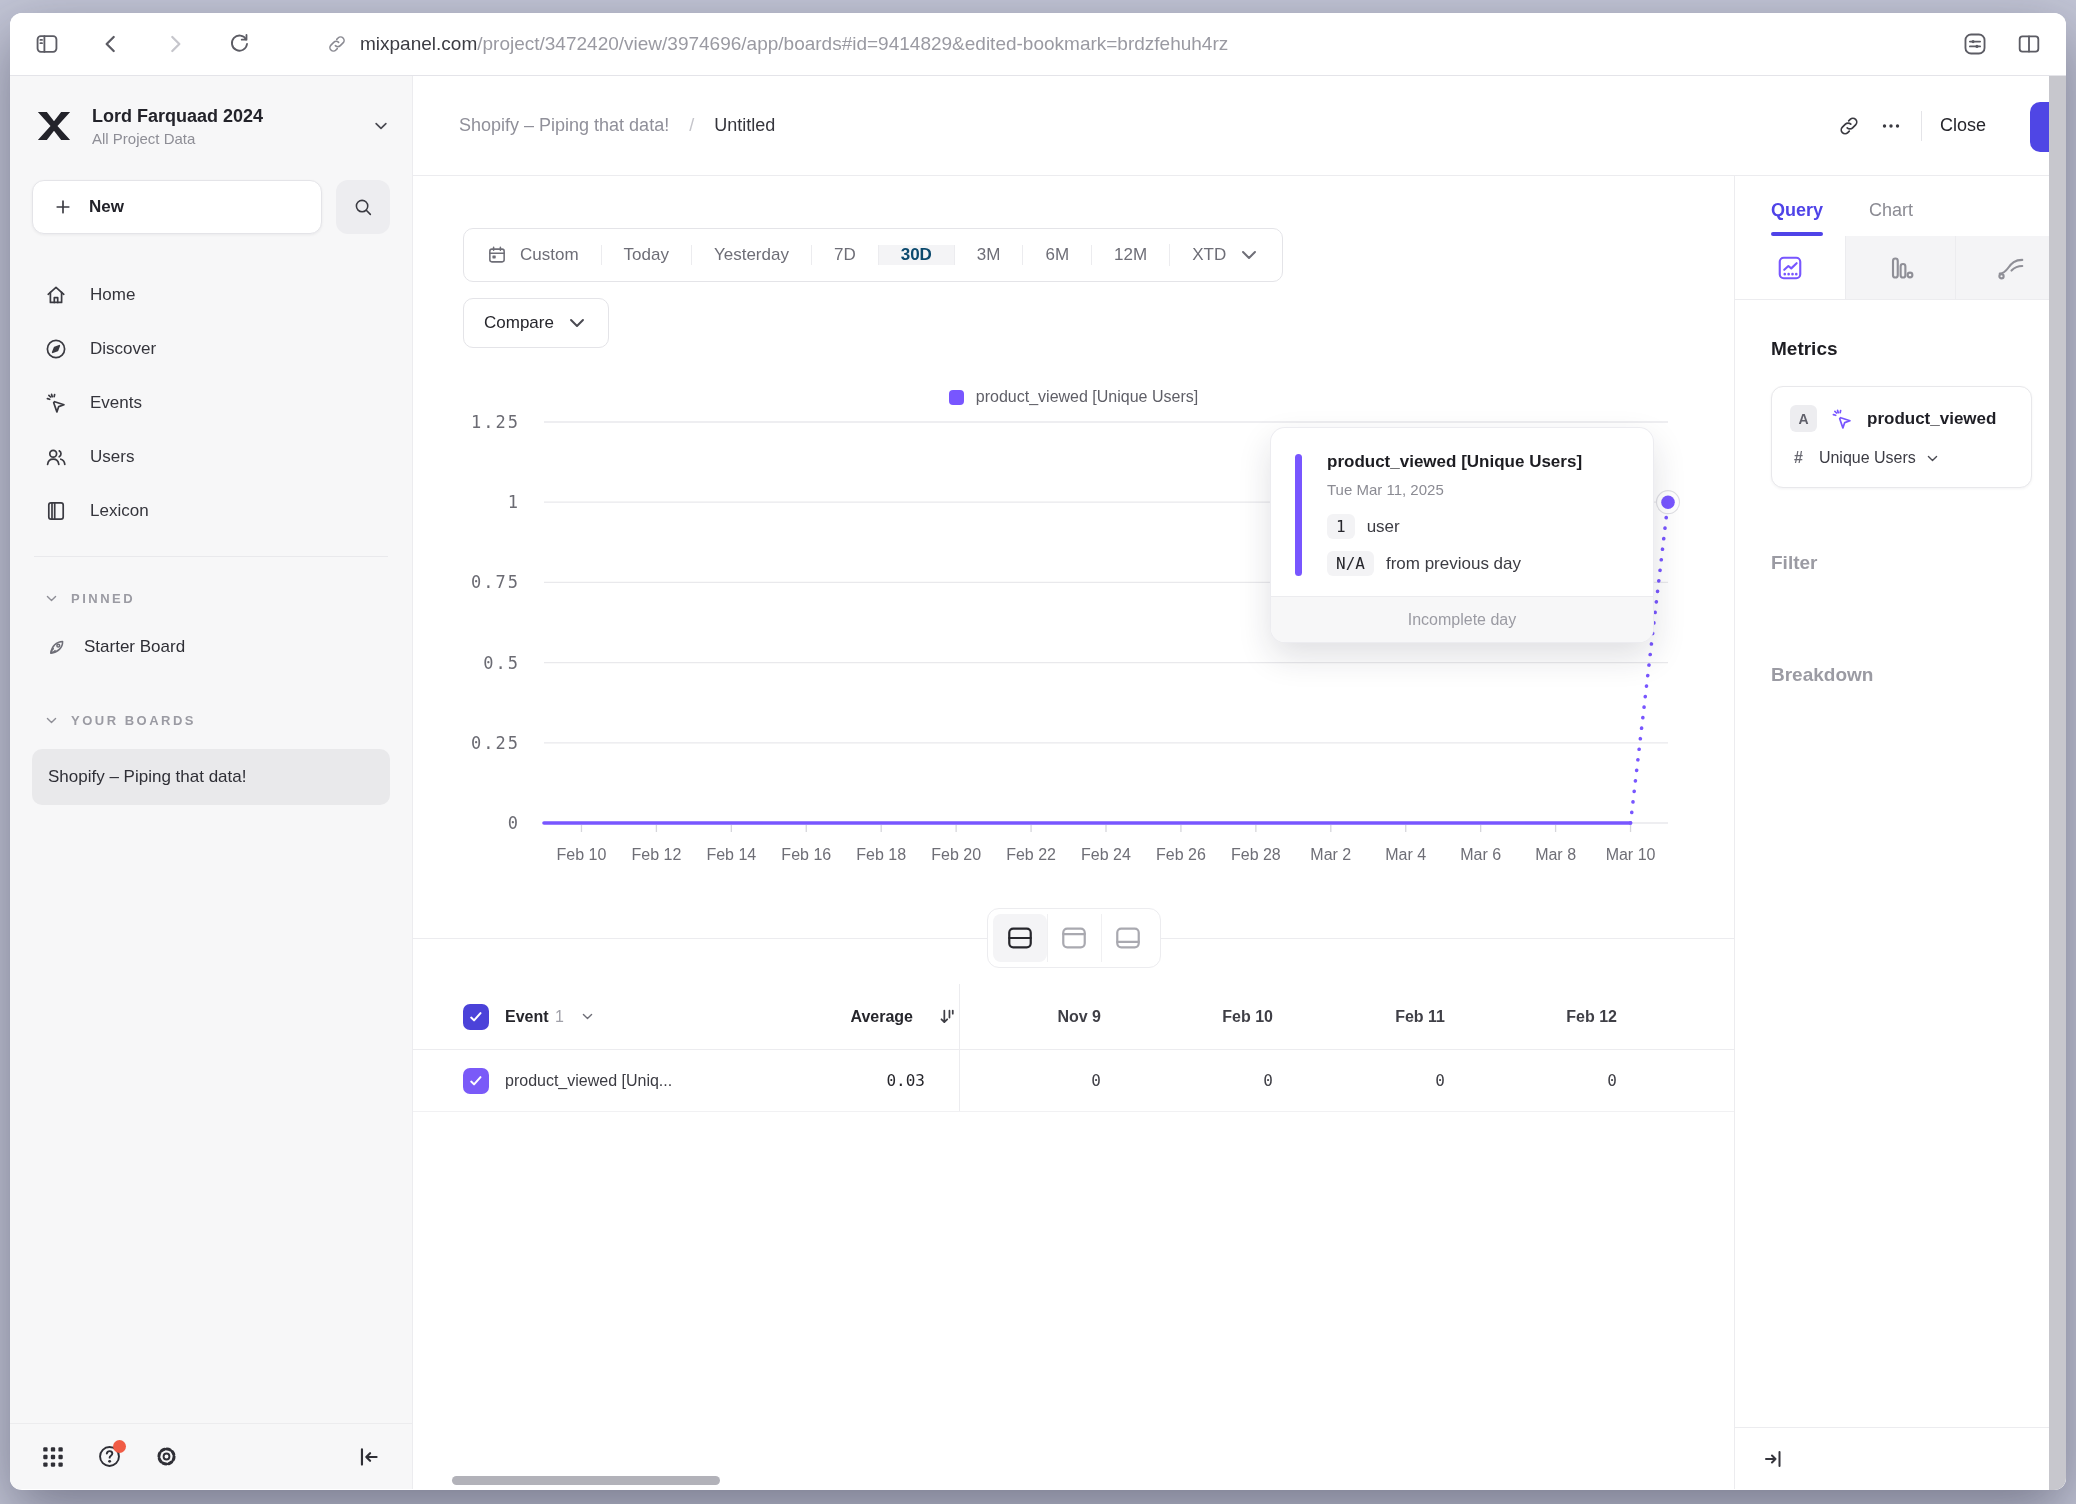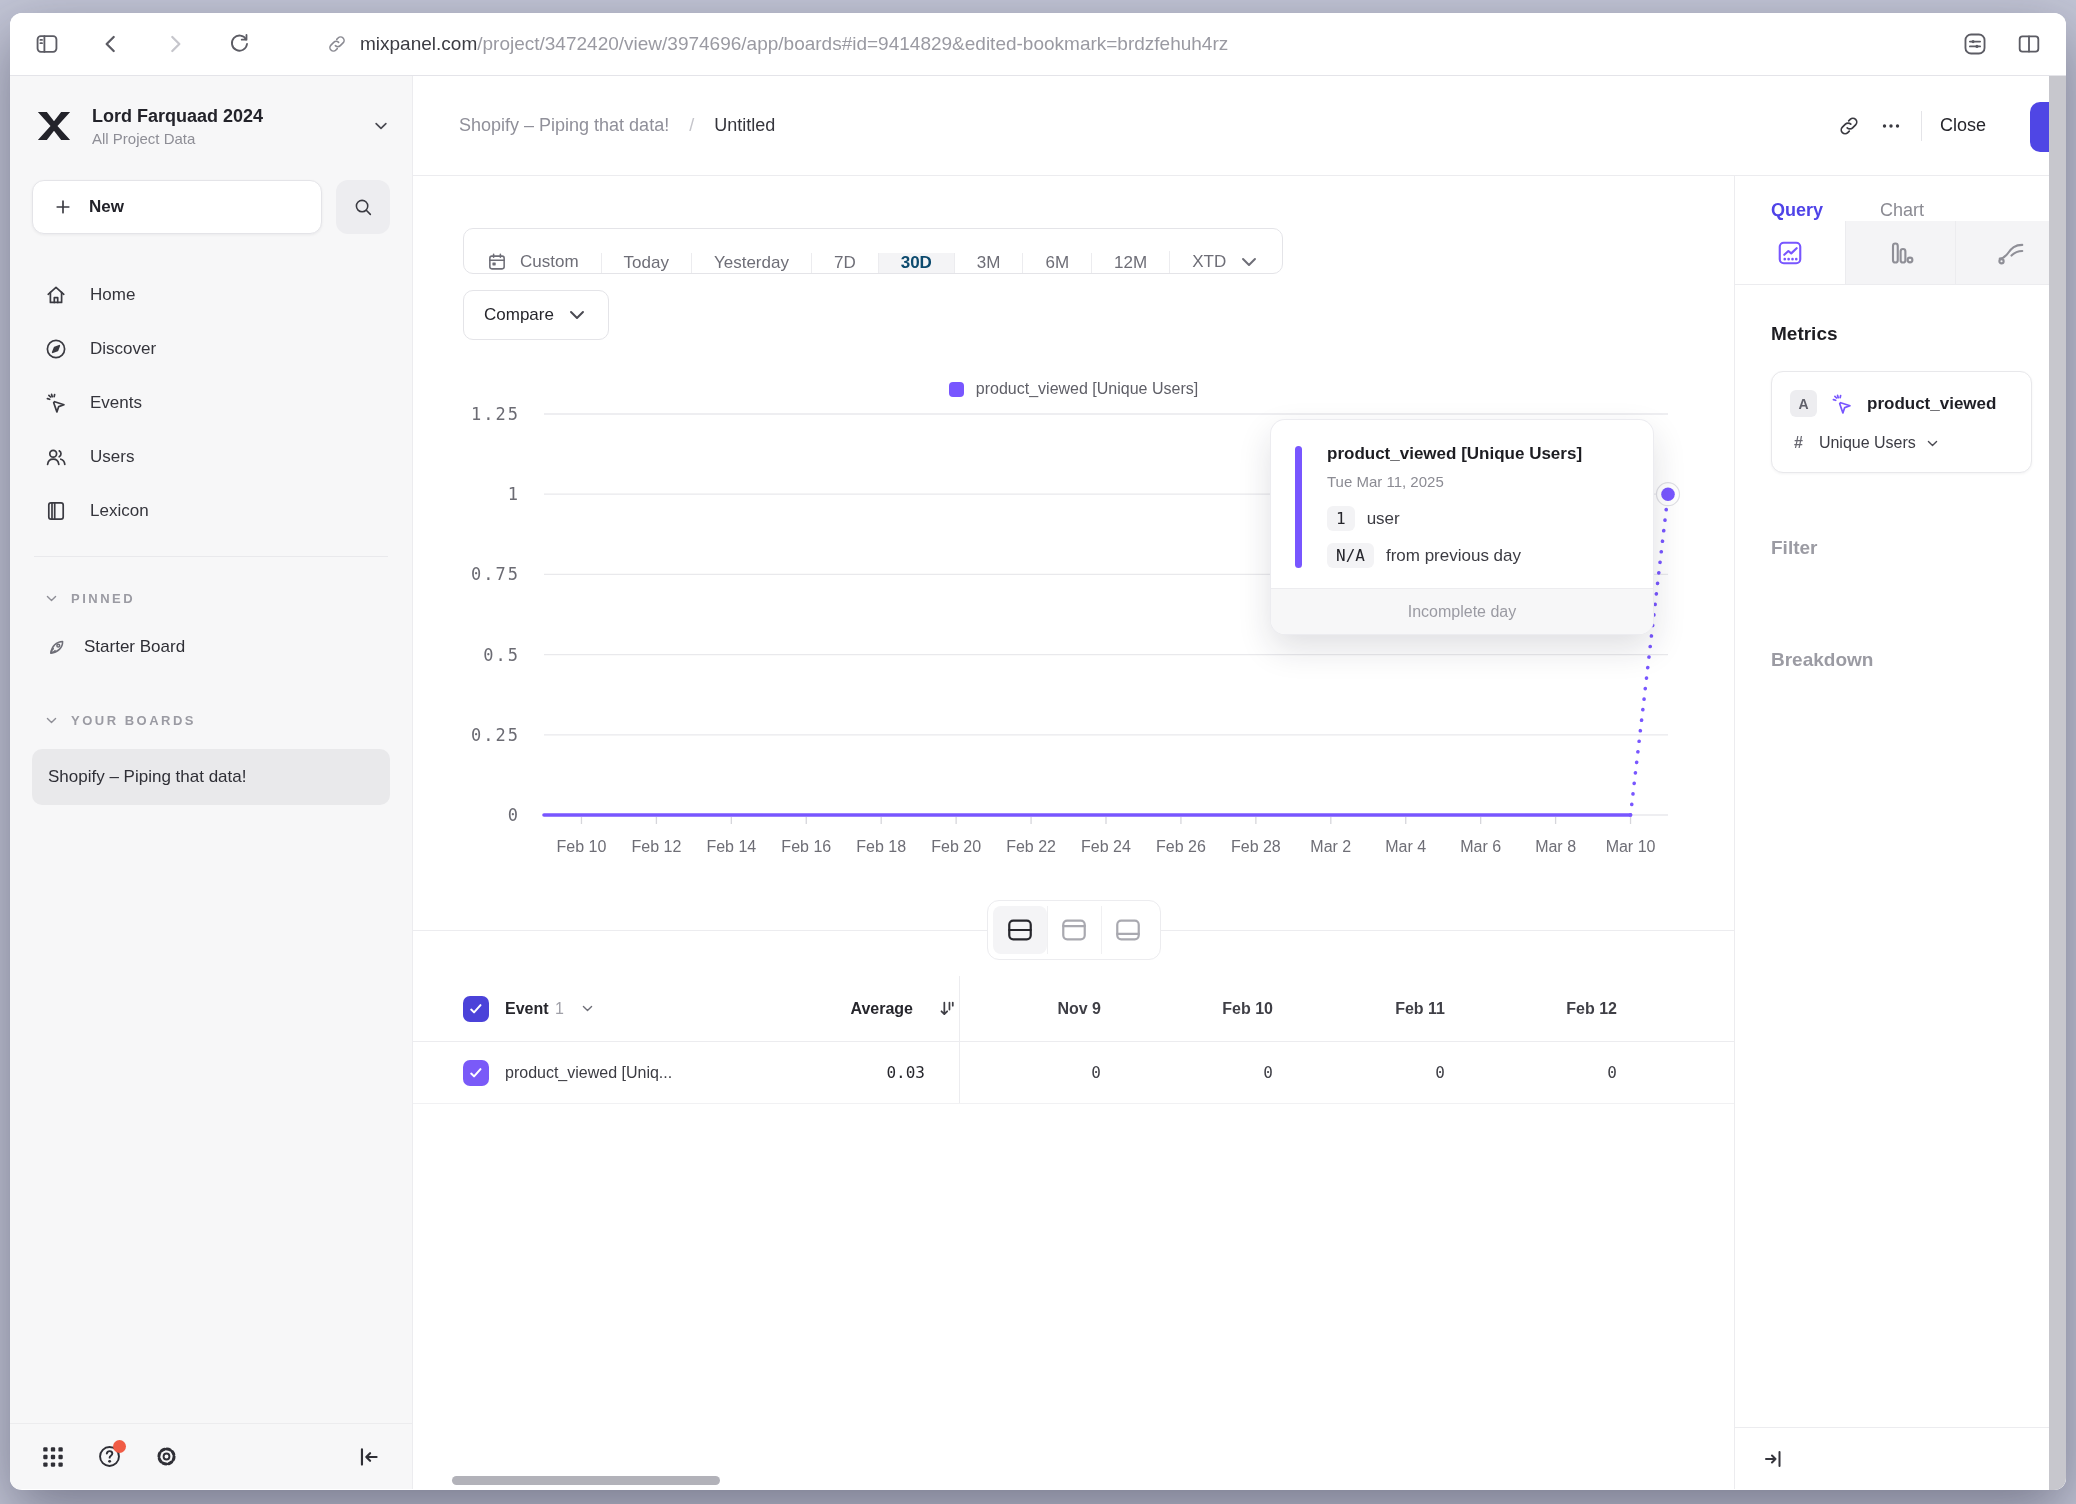--- a/index.html
+++ b/index.html
@@ -83,21 +83,21 @@
   .close-lbl{font-size:18px;color:#26262c;font-weight:500;margin-right:10px;}
   .save-sliver{position:absolute;right:0;top:26px;width:36px;height:50px;background:#4f46e5;
     border-radius:10px 0 0 10px;}
 
   .page-body{flex:1;display:flex;min-height:0;}
 
   
   .main{flex:1;min-width:0;position:relative;background:#fff;}
   .controls{display:flex;justify-content:space-between;align-items:flex-start;
     padding:52px 40px 0 50px;}
-  .seg{display:flex;align-items:flex-end;border:1px solid #e4e4e8;border-radius:10px;height:46px;
+  .seg{display:flex;align-items:center;border:1px solid #e4e4e8;border-radius:10px;height:54px;
     overflow:hidden;background:#fff;}
   .seg-item{display:flex;align-items:center;gap:12px;padding:0 22px;font-size:17px;color:#6e6e77;
     border-left:1px solid #ececef;}
   .seg-item:first-child{border-left:none;}
   .seg-item.selected{background:#f4f4f6;color:#0c4a6e;font-weight:700;}
   .seg-item .ic{width:22px;height:22px;color:#6e6e77;}
   .right-ctl{display:flex;gap:18px;}
   .btn{display:flex;align-items:center;gap:12px;height:50px;padding:0 20px;border:1px solid #e4e4e8;
     border-radius:10px;font-size:17px;color:#26262c;font-weight:500;background:#fff;}
   .btn .ic{width:22px;height:22px;color:#26262c;}
@@ -149,21 +149,21 @@
   .cell-day{display:flex;align-items:center;justify-content:flex-end;padding-right:30px;
     font-size:16px;color:#3f3f46;font-weight:600;height:100%;}
   .first-day{border-left:1px solid #ececef;}
   .mono{font-family:"DejaVu Sans Mono",monospace;font-weight:400;}
   .avg-val{padding-right:34px;}
 
   
   .qpanel{width:332px;flex:none;border-left:1px solid #ececef;position:relative;
     display:flex;flex-direction:column;background:#fff;}
   .qtabs{display:flex;gap:46px;padding:24px 0 0 36px;}
-  .qtab{font-size:18px;color:#8b8b93;display:flex;flex-direction:row;gap:11px;}
+  .qtab{font-size:18px;color:#8b8b93;display:flex;flex-direction:column;gap:11px;}
   .qtab .underline{height:4px;border-radius:2px;background:transparent;}
   .qtab.active{color:#4f43e8;font-weight:700;}
   .qtab.active .underline{background:#4f43e8;}
   .type-strip{display:flex;height:64px;border-bottom:1px solid #ececef;}
   .type-cell{flex:1;display:flex;align-items:center;justify-content:center;background:#f4f4f6;
     border-left:1px solid #ececef;color:#8f8f97;}
   .type-cell:first-child{border-left:none;}
   .type-cell.active{background:#fff;color:#7856ff;}
   .type-cell .ic{width:30px;height:30px;}
   .qbody{padding:38px 34px 0 36px;flex:1;}

